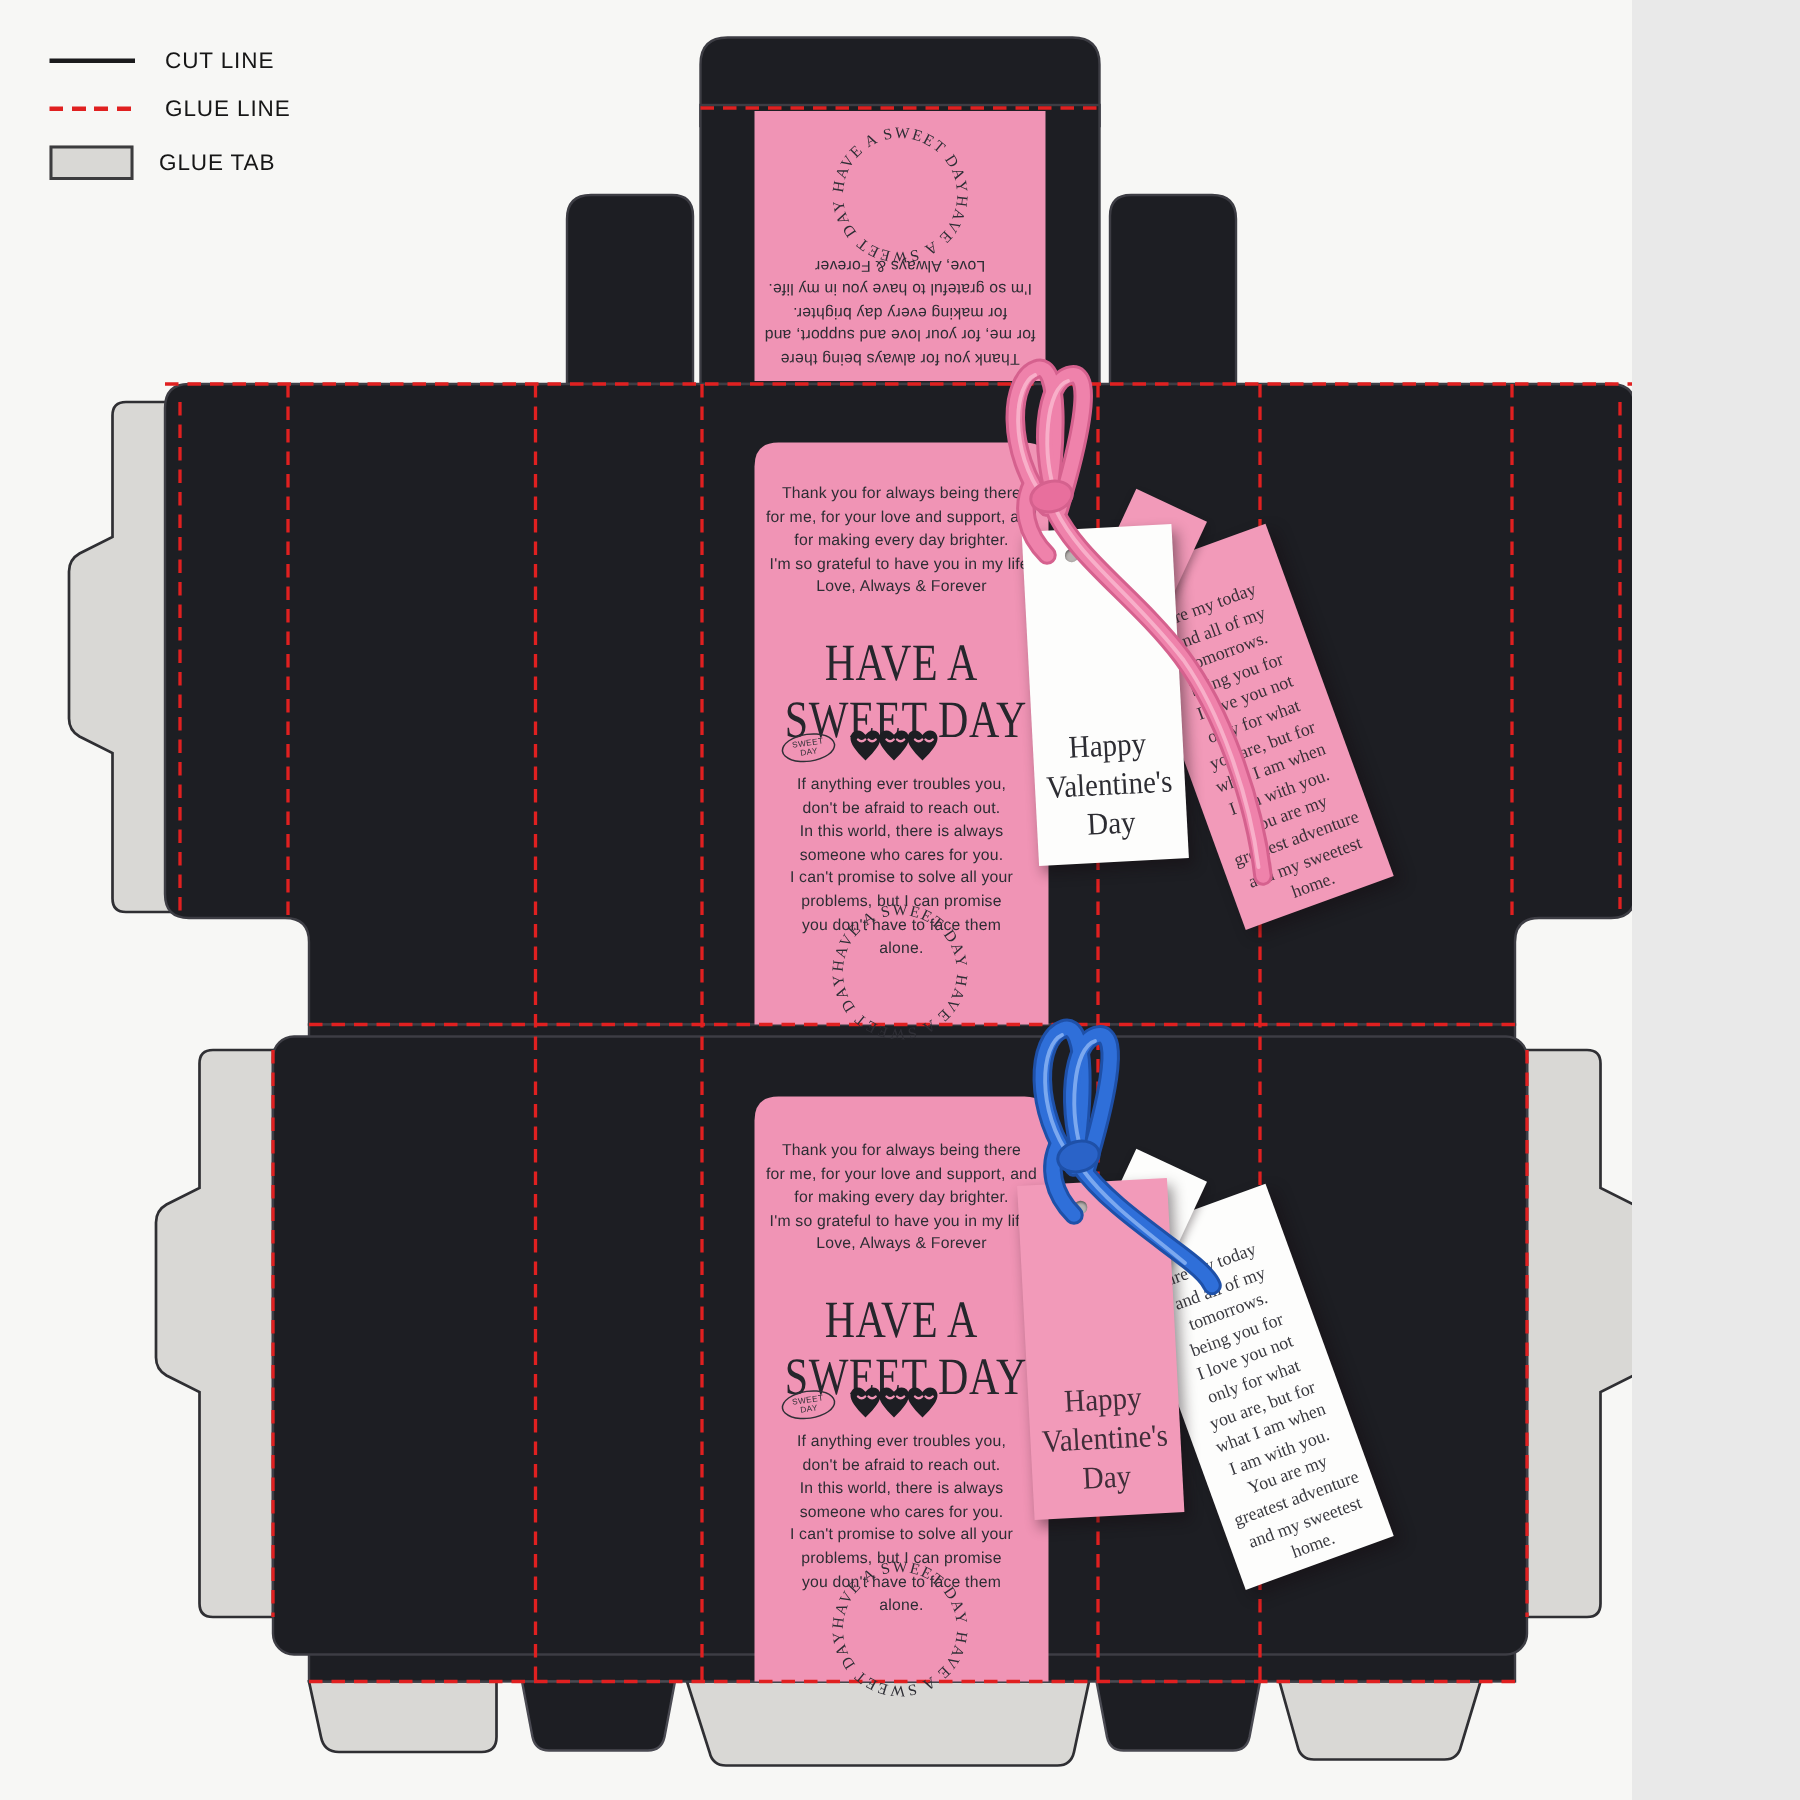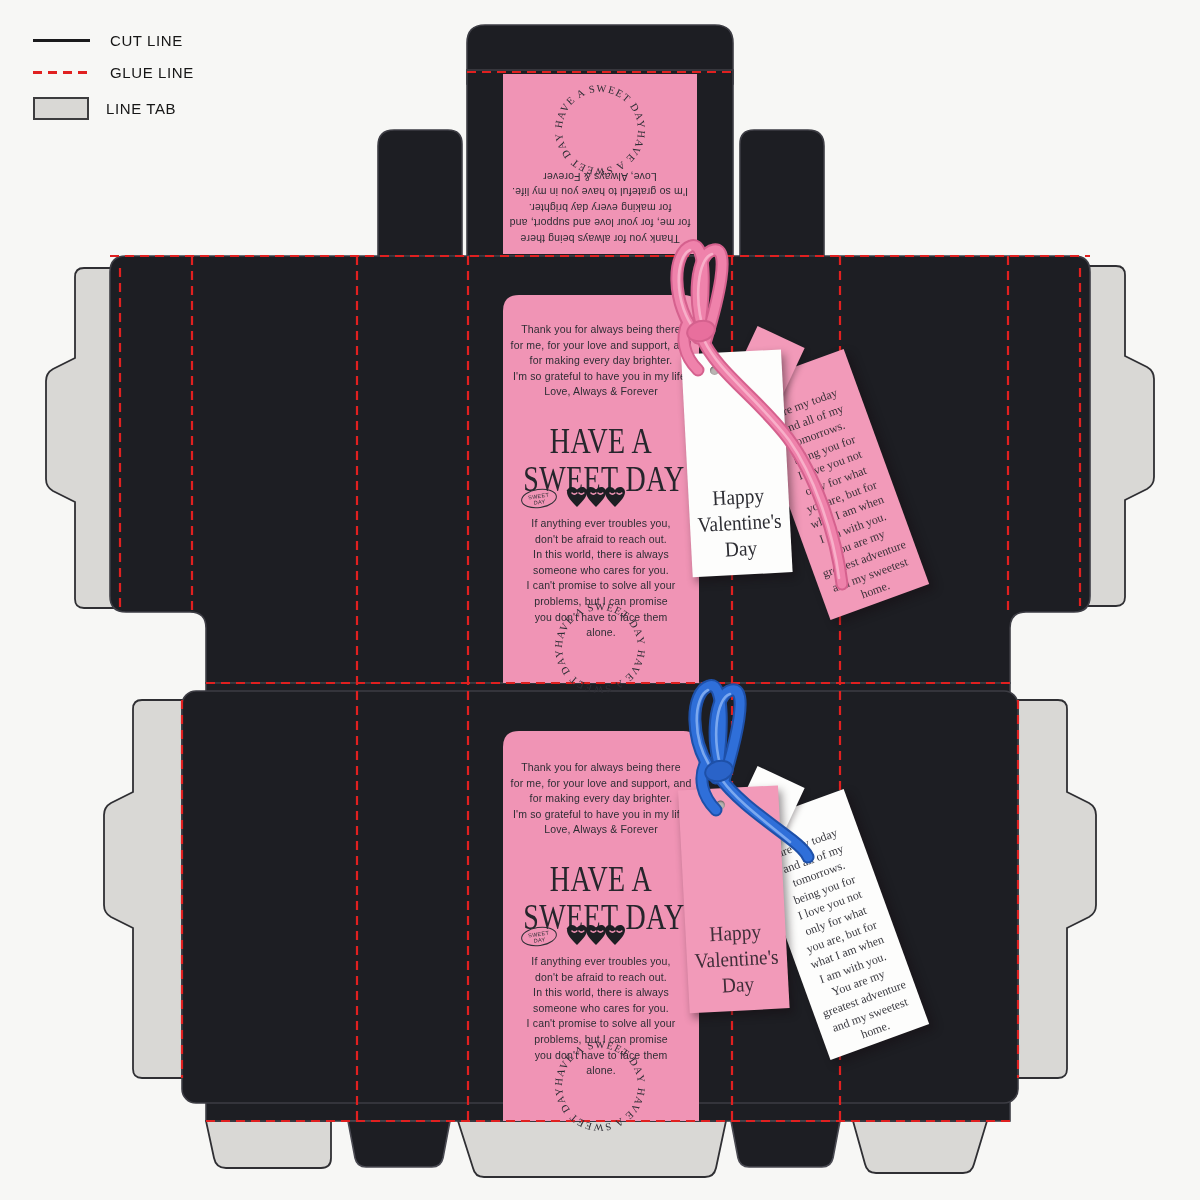--- a/index.html
+++ b/index.html
@@ -1,16 +1,16 @@
 <!DOCTYPE html>
 <html><head>
 <meta charset="utf-8">
 <style>
   html,body{margin:0;padding:0;background:#e9e9e9;}
-  .canvas{position:relative;width:1200px;height:1200px;background:#f7f7f5;overflow:hidden;
+  .canvas{position:relative;width:1088px;height:1200px;background:#f7f7f5;overflow:hidden;
           font-family:"Liberation Sans",sans-serif;}
   svg{display:block;}
   .layer{position:absolute;left:0;top:0;width:1200px;height:1200px;pointer-events:none;}
 
   
   .legend{position:absolute;left:33px;top:24px;width:260px;}
   .legend-row{position:relative;height:32px;display:flex;align-items:center;}
   .legend-row.glue{height:40px;}
   .swatch-cut{width:57px;height:3px;background:#1a1a1c;margin-right:20px;}
   .swatch-fold{width:57px;height:3px;margin-right:20px;
@@ -59,21 +59,21 @@
     <div class="legend-row">
       <div class="swatch-cut"></div>
       <div class="legend-label">CUT LINE</div>
     </div>
     <div class="legend-row">
       <div class="swatch-fold"></div>
       <div class="legend-label">GLUE LINE</div>
     </div>
     <div class="legend-row glue">
       <div class="swatch-glue"></div>
-      <div class="legend-label">LINE TAB</div>
+      <div class="legend-label">GLUE TAB</div>
     </div>
   </div>
 
   <svg class="layer" width="1200" height="1200" viewBox="0 0 1200 1200">
 
     <g fill="#d9d8d5" stroke="#2f2f33" stroke-width="1.8">
       <path d="M120,268 L84,268 Q75,268 75,277 L75,358 L53,369 Q46,373 46,381 L46,479 Q46,487 53,491 L75,502 L75,599 Q75,608 84,608 L120,608 Z"></path>
       <path d="M1080,266 L1116,266 Q1125,266 1125,275 L1125,356 L1147,367 Q1154,371 1154,379 L1154,477 Q1154,485 1147,489 L1125,500 L1125,597 Q1125,606 1116,606 L1080,606 Z"></path>
       <path d="M182,700 L142,700 Q133,700 133,709 L133,792 L111,803 Q104,807 104,815 L104,905 Q104,913 111,917 L133,928 L133,1069 Q133,1078 142,1078 L182,1078 Z"></path>
       <path d="M1018,700 L1058,700 Q1067,700 1067,709 L1067,792 L1089,803 Q1096,807 1096,815 L1096,905 Q1096,913 1089,917 L1067,928 L1067,1069 Q1067,1078 1058,1078 L1018,1078 Z"></path>

